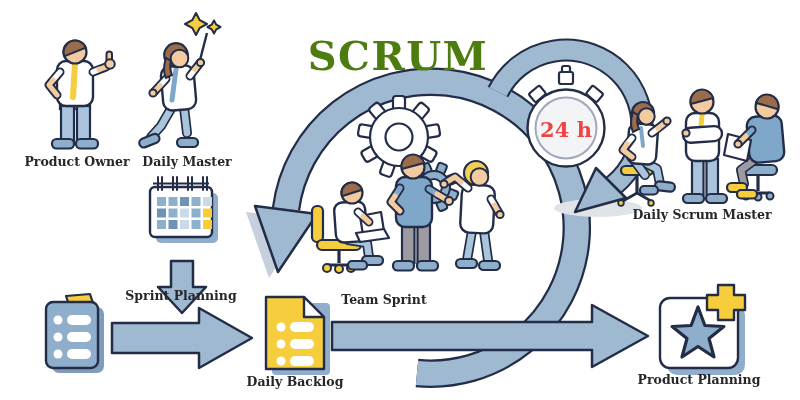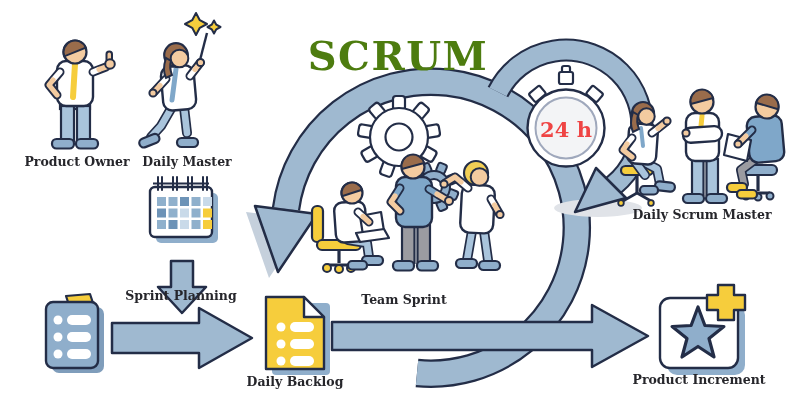--- a/index.html
+++ b/index.html
@@ -338,18 +338,18 @@
   </g>
 
 </svg>
 
 <div class="title">SCRUM</div>
 <div class="timer-text">24 h</div>
 
 <div class="lbl" style="left:77px;top:154px;text-align:right;">Product Owner</div>
 <div class="lbl" style="left:187px;top:154px;">Daily Master</div>
 <div class="lbl" style="left:181px;top:244px;margin-top:44px;">Sprint Planning</div>
-<div class="lbl" style="left:404px;top:292px;">Team Sprint</div>
+<div class="lbl" style="left:384px;top:292px;">Team Sprint</div>
 <div class="lbl" style="left:702px;top:207px;">Daily Scrum Master</div>
 <div class="lbl" style="left:295px;top:374px;">Daily Backlog</div>
-<div class="lbl" style="left:699px;top:372px;">Product Increment</div>
+<div class="lbl" style="left:699px;top:372px;">Product Planning</div>
 
 </div>
 
 </body></html>

